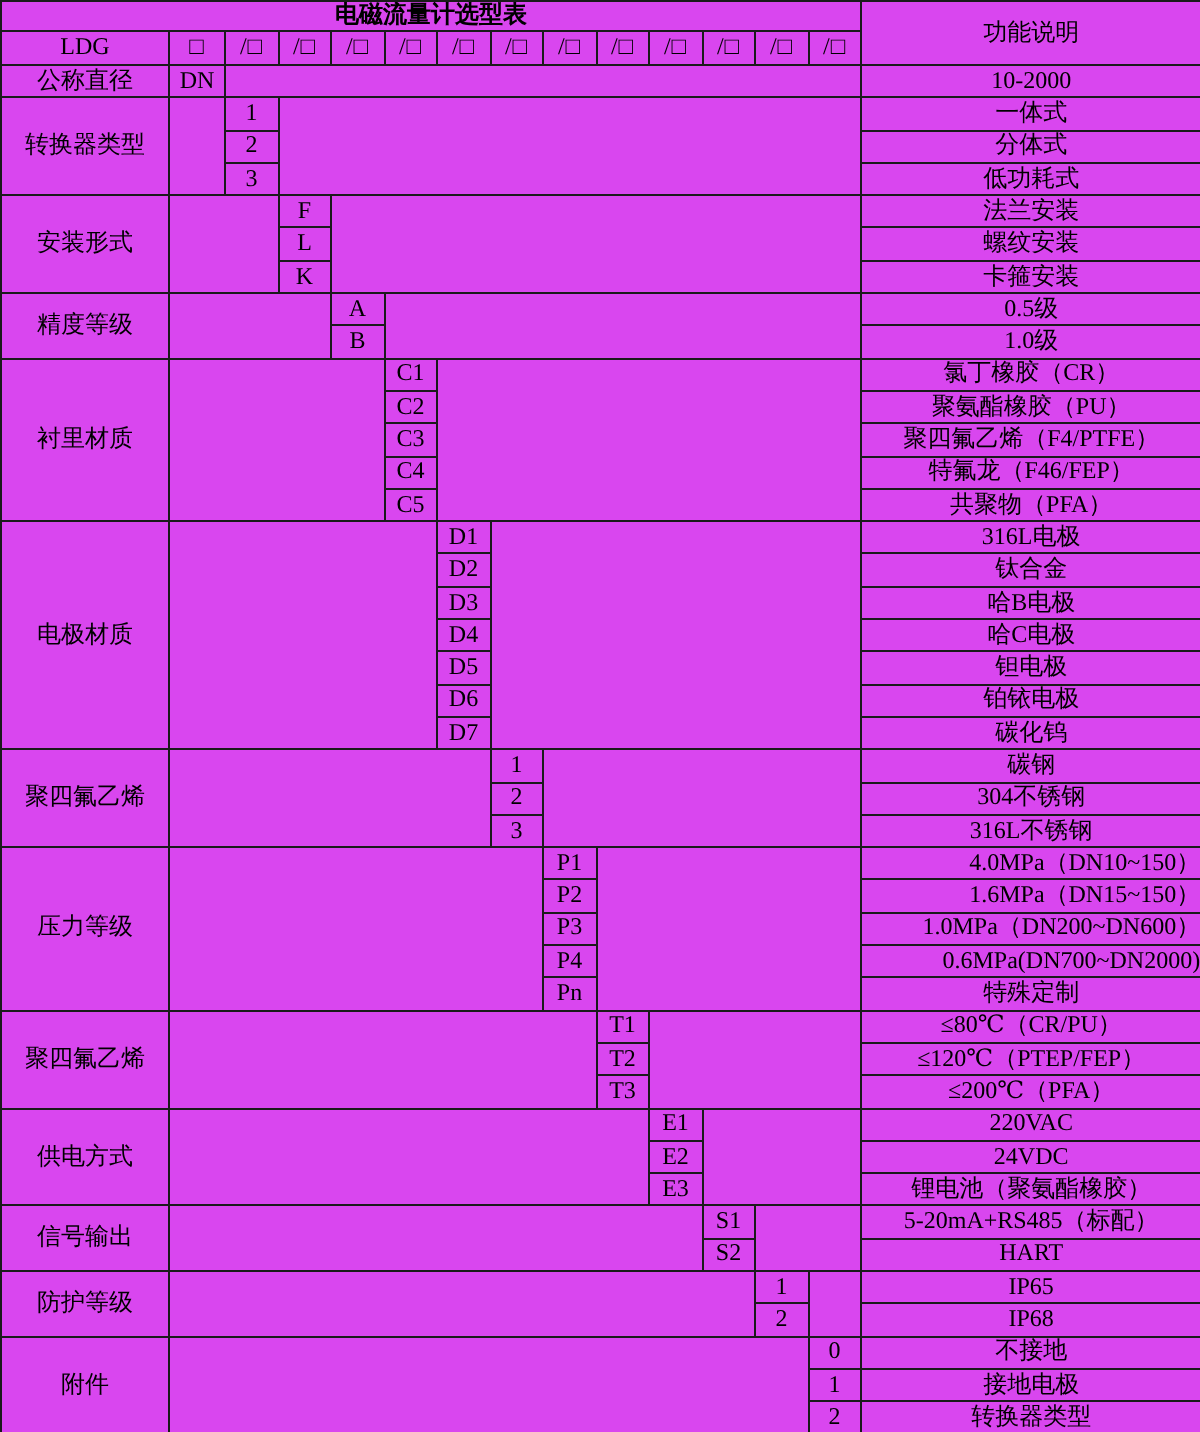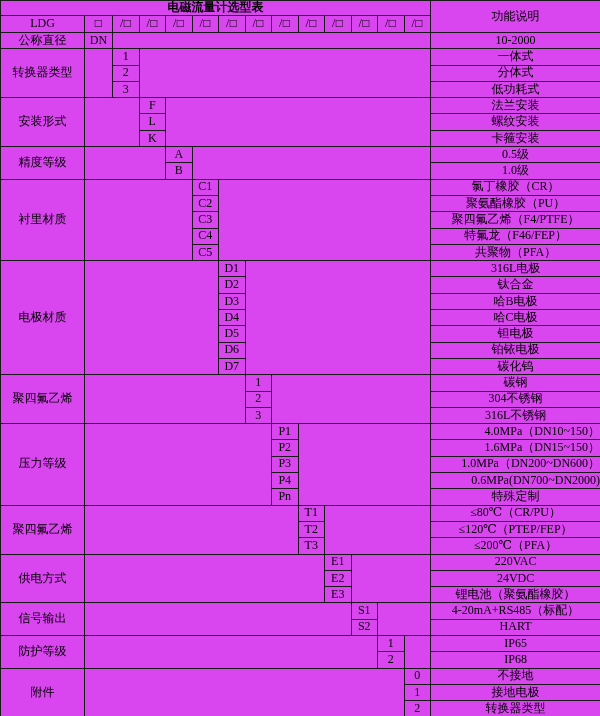--- a/index.html
+++ b/index.html
@@ -240,21 +240,21 @@
         </tr>
         <tr>
           <td class="code">E3</td>
           <td class="func">锂电池（聚氨酯橡胶）</td>
         </tr>
         <tr>
           <td class="label" rowspan="2">信号输出</td>
           <td class="empty" rowspan="2" colspan="10"></td>
           <td class="code">S1</td>
           <td class="empty" rowspan="2" colspan="2"></td>
-          <td class="func">4-20mA+RS485（标配）</td>
+          <td class="func">5-20mA+RS485（标配）</td>
         </tr>
         <tr>
           <td class="code">S2</td>
           <td class="func">HART</td>
         </tr>
         <tr>
           <td class="label" rowspan="2">防护等级</td>
           <td class="empty" rowspan="2" colspan="11"></td>
           <td class="code">1</td>
           <td class="empty" rowspan="2"></td>

